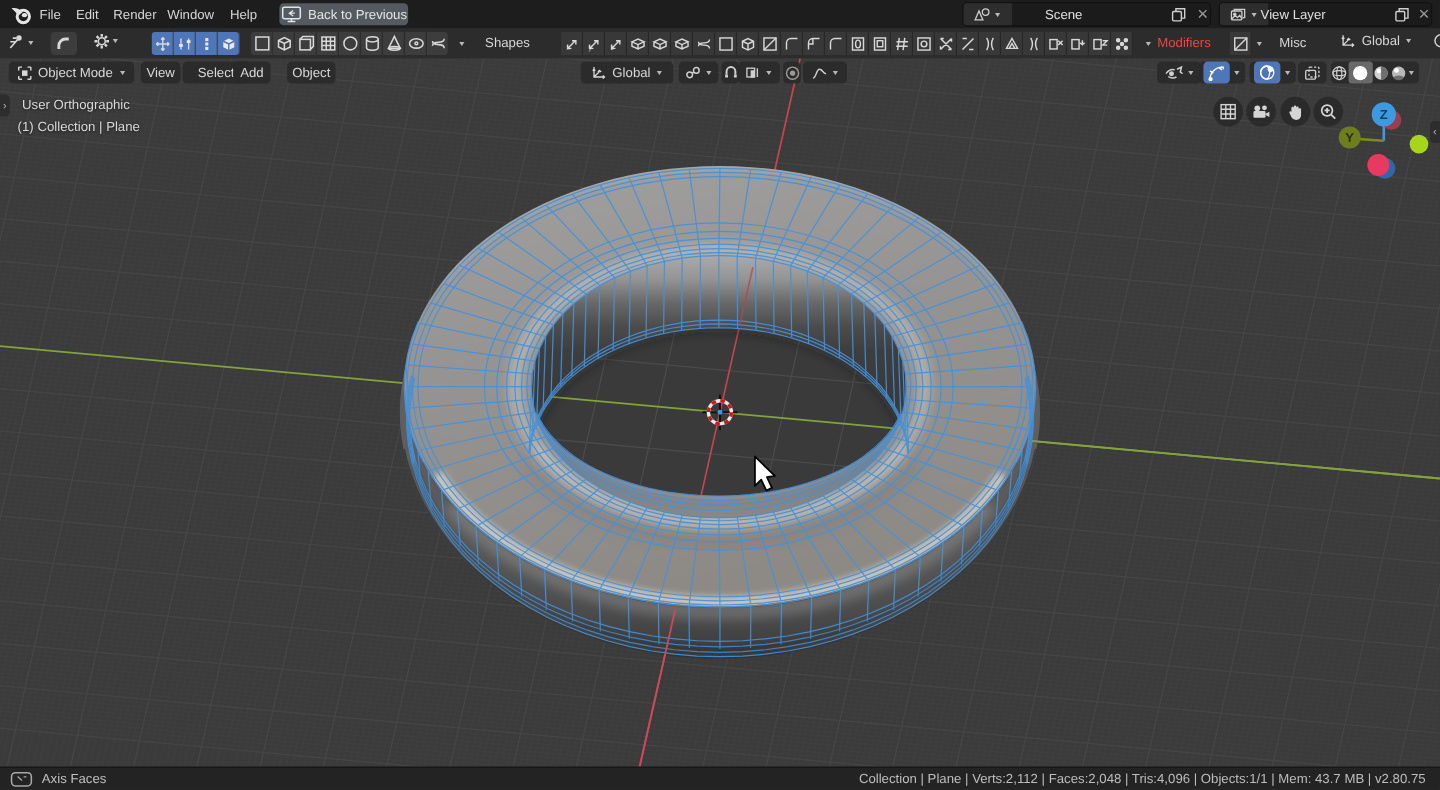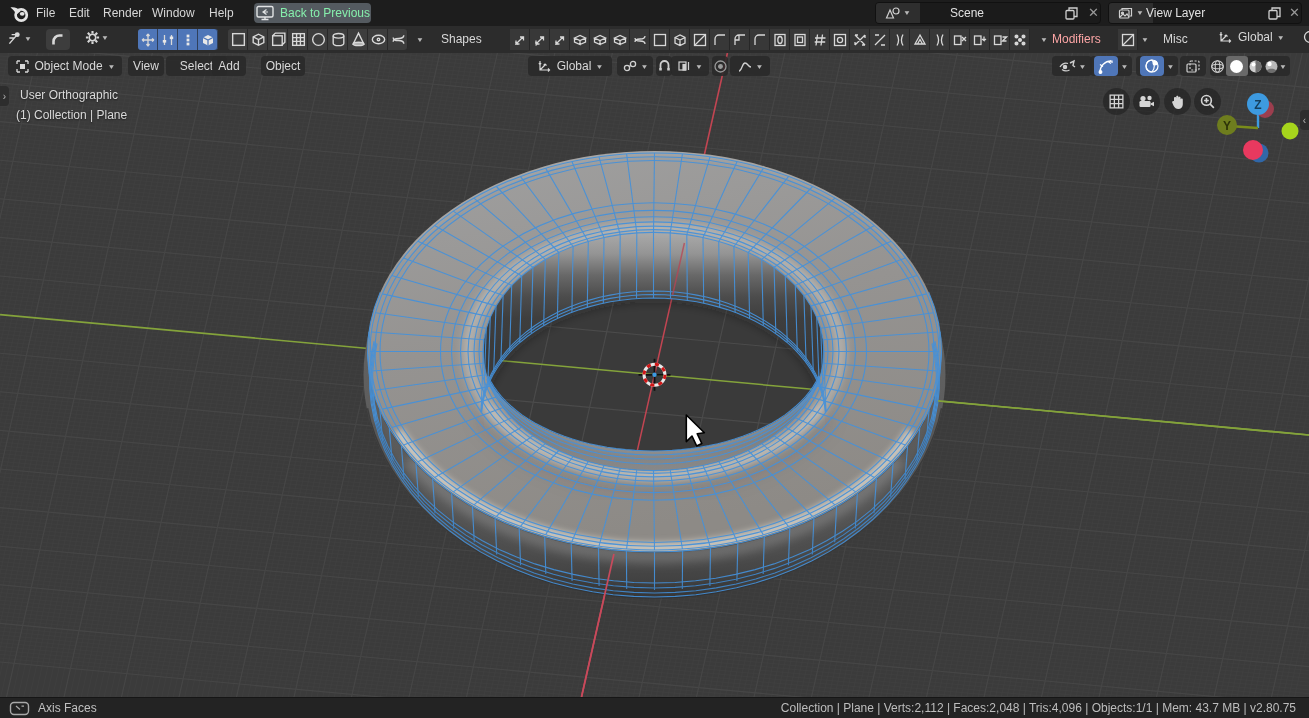--- a/index.html
+++ b/index.html
@@ -823,21 +823,21 @@
 <div class="abs" style="left:9px;top:4px"><svg width="22" height="19" viewBox="0 0 22 19">
 <circle cx="12.2" cy="11" r="5.6" fill="none" stroke="#e4e4e4" stroke-width="2.7"></circle>
 <ellipse cx="13.2" cy="9.8" rx="2.4" ry="1.9" fill="#e4e4e4"></ellipse>
 <path d="M1.5 3.5 C5 2.8 9.5 4.2 11.5 7.2 L7.8 10.2 C5.5 7.2 3.5 5.2 1.5 3.5 Z" fill="#e4e4e4"></path>
         </svg></div>
 <div class="m1" style="left:36px">File</div>
 <div class="m1" style="left:69px">Edit</div>
 <div class="m1" style="left:103px">Render</div>
 <div class="m1" style="left:152px">Window</div>
 <div class="m1" style="left:209px">Help</div>
-<div class="btn" style="left:254px;top:3px;width:117px;height:20px;background:#545a60;color:#86efac;gap:5px">
+<div class="btn" style="left:254px;top:3px;width:117px;height:20px;background:#545a60;color:#e5e5e5;gap:5px">
         <svg width="20" height="16" viewBox="0 0 20 16" fill="none" stroke="#e2e4e5" stroke-width="1.4">
 <rect x="2" y="1.5" width="16" height="10.5" rx="1.5"></rect>
           <path d="M10 12v2.5M6.5 14.5h7"></path>
 <path d="M11.5 4.5 8 7l3.5 2.5M8 7h5" stroke-width="1.2"></path>
         </svg>
         <span>Back to Previous</span>
       </div>
 <div class="abs" style="left:875px;top:2px;width:226px;height:22px;background:#1b1b1b;border:1px solid #111;border-radius:4px">
   <div class="abs" style="left:0;top:0;width:44px;height:20px;background:#2e2e2e;border-radius:3px 0 0 3px;display:flex;align-items:center;justify-content:center;gap:2px">
           <svg width="16" height="14" viewBox="0 0 16 14" fill="none" stroke="#cfcfcf" stroke-width="1.2">
@@ -1112,21 +1112,21 @@
           <svg width="16" height="16" viewBox="0 0 16 16" style="" fill="none" stroke="#d8d8d8" stroke-width="1.3">
             <circle cx="4.5" cy="4.5" r="1.4" fill="#d8d8d8"></circle>
             <circle cx="11.5" cy="4.5" r="1.4" fill="#d8d8d8"></circle>
             <circle cx="4.5" cy="11.5" r="1.4" fill="#d8d8d8"></circle>
             <circle cx="11.5" cy="11.5" r="1.4" fill="#d8d8d8"></circle>
             <circle cx="8" cy="8" r="1.4" fill="#d8d8d8"></circle>
           </svg>
         </span>
       </div>
 <span class="carat abs" style="left:1040px;top:9px">▼</span>
-<div class="abs" style="left:1052px;top:6px;color:#fca5a5">Modifiers</div>
+<div class="abs" style="left:1052px;top:6px;color:#ef4444">Modifiers</div>
 <div class="abs" style="left:1118px;top:3px;display:flex;align-items:center">
         <span class="ib" style="background:#383838">
           <svg width="16" height="16" viewBox="0 0 16 16" style="" fill="none" stroke="#d8d8d8" stroke-width="1.3">
             <rect x="2.5" y="2.5" width="11" height="11"></rect>
             <path d="M2.5 13.5 13.5 2.5"></path>
           </svg>
         </span>
         <span class="carat" style="margin-left:3px">▼</span>
       </div>
 <div class="abs" style="left:1163px;top:6px;color:#d8d8d8">Misc</div>

